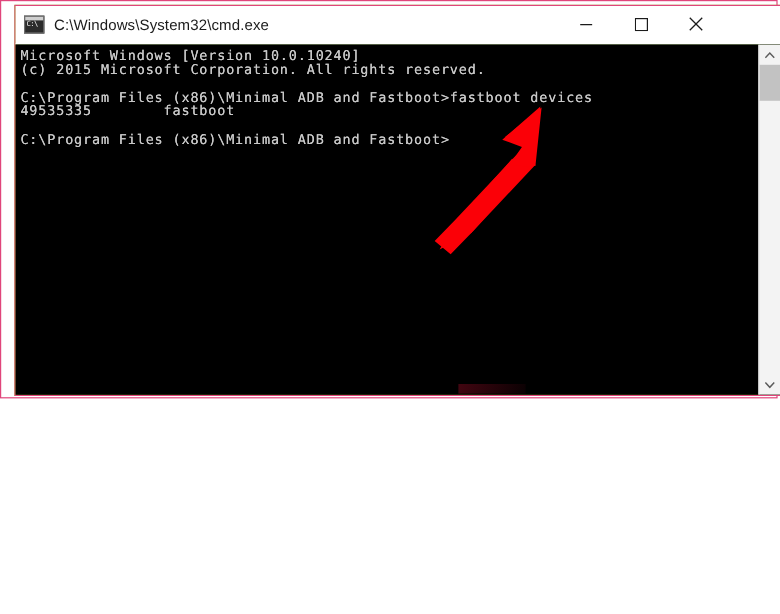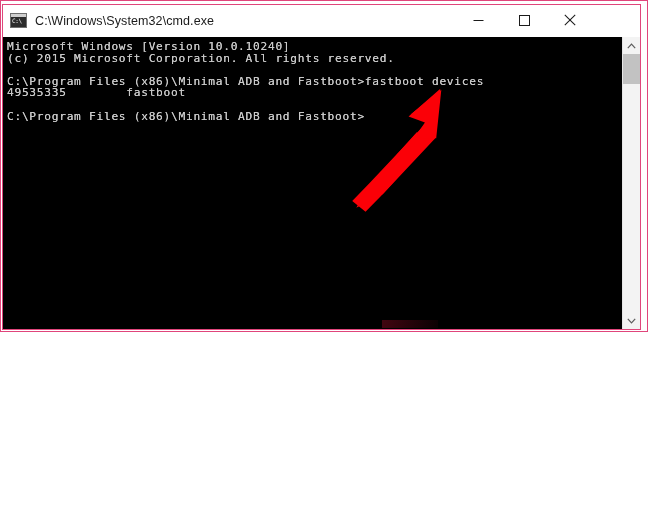--- a/index.html
+++ b/index.html
@@ -22,21 +22,21 @@
     top: 0px;
     width: 648px;
     height: 332px;
     border: 1px solid #e0457b;
     box-sizing: border-box;
   }
 
   
   #cmd-window {
     position: absolute;
-    left: 2px;
+    left: 12px;
     top: 4px;
     width: 639px;
     height: 326px;
     box-sizing: border-box;
     border: 1px solid #e0457b;
     background: #84cc16;
     display: flex;
     flex-direction: column;
   }
 

